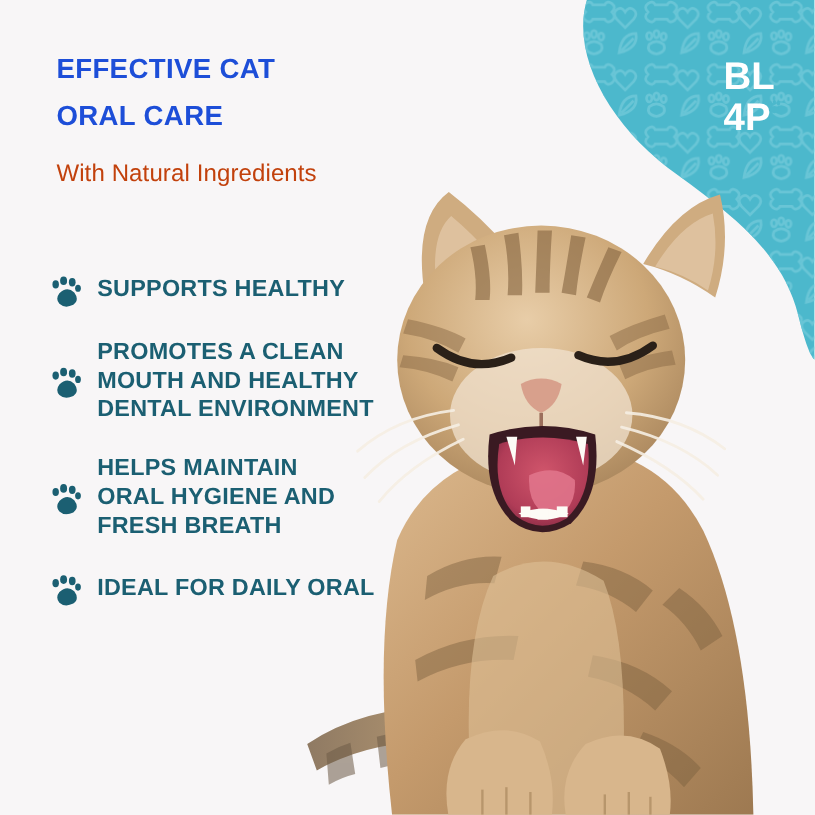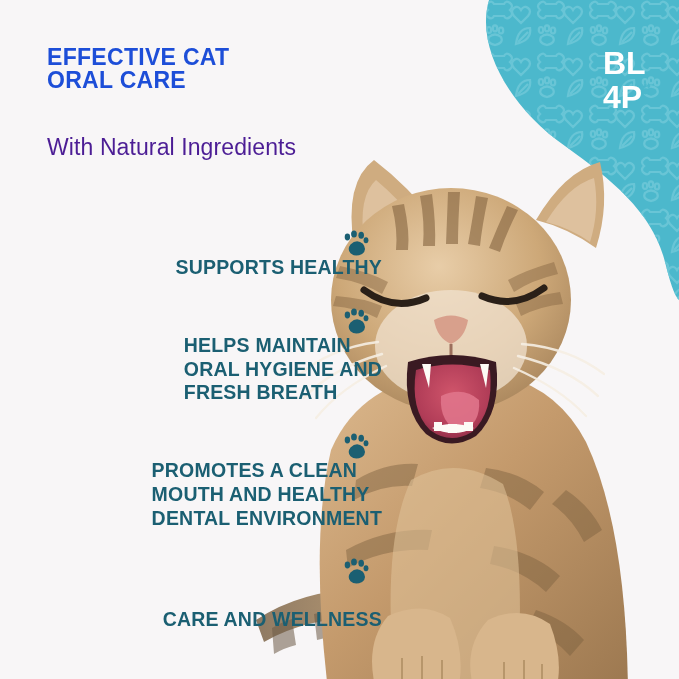--- a/index.html
+++ b/index.html
@@ -41,44 +41,43 @@
     width:340px;
     color:#1d4ed8;
     font-size:23px;
     line-height:1.02;
     font-weight:bold;
     letter-spacing:0.3px;
     text-transform:uppercase;
     font-stretch:condensed;
     z-index:4;
   }
-  .headline .l2{display:block;}
+  .headline .l2{display:block;margin-top:16px;}
   .subhead{
     position:absolute;
     left:47px;top:134px;
-    color:#4c1d95;
-    font-size:23px;
+    color:#c2410c;
+    font-size:20px;
     font-weight:400;
     letter-spacing:0.1px;
     white-space:nowrap;
     z-index:4;
   }
 
   
   .bullets{
     position:absolute;
     left:42px;top:228px;
     width:340px;
     z-index:4;
   }
   .bullet{
     display:flex;
-    align-items:flex-end;
+    align-items:center;
     margin-bottom:26px;
-    flex-direction:column;
   }
   .bullet:last-child{margin-bottom:0;}
   .paw{
     flex:0 0 auto;
     width:26px;height:26px;
     margin-right:13px;
     margin-top:2px;
   }
   .paw svg{display:block;}
   .bullet-text{
@@ -324,57 +323,56 @@
           <g fill="#1b5f72">
             <ellipse cx="4.4" cy="7.0" rx="2.7" ry="3.4"></ellipse>
             <ellipse cx="11.0" cy="4.0" rx="2.9" ry="3.6"></ellipse>
             <ellipse cx="18.2" cy="5.2" rx="2.8" ry="3.5"></ellipse>
             <ellipse cx="23.0" cy="10.2" rx="2.4" ry="3.0"></ellipse>
             <path d="M7.5 14.4 q6.4 -6.2 12.4 -0.6 q4.6 6.2 -0.8 10.2 q-7.0 3.4 -11.6 -0.8 q-3.6 -4.2 0 -8.8 Z"></path>
           </g>
         </svg>
       </span>
       <span class="bullet-text">
-        <span>HELPS MAINTAIN</span><br>
-        <span>ORAL HYGIENE AND</span><br>
-        <span>FRESH BREATH</span>
+        <span>PROMOTES A CLEAN</span><br>
+        <span>MOUTH AND HEALTHY</span><br>
+        <span>DENTAL ENVIRONMENT</span>
       </span>
     </div>
 
     <div class="bullet">
       <span class="paw">
         <svg width="26" height="26" viewBox="0 0 26 26" xmlns="http://www.w3.org/2000/svg">
           <g fill="#1b5f72">
             <ellipse cx="4.4" cy="7.0" rx="2.7" ry="3.4"></ellipse>
             <ellipse cx="11.0" cy="4.0" rx="2.9" ry="3.6"></ellipse>
             <ellipse cx="18.2" cy="5.2" rx="2.8" ry="3.5"></ellipse>
             <ellipse cx="23.0" cy="10.2" rx="2.4" ry="3.0"></ellipse>
             <path d="M7.5 14.4 q6.4 -6.2 12.4 -0.6 q4.6 6.2 -0.8 10.2 q-7.0 3.4 -11.6 -0.8 q-3.6 -4.2 0 -8.8 Z"></path>
           </g>
         </svg>
       </span>
       <span class="bullet-text">
-        <span>PROMOTES A CLEAN</span><br>
-        <span>MOUTH AND HEALTHY</span><br>
-        <span>DENTAL ENVIRONMENT</span>
+        <span>HELPS MAINTAIN</span><br>
+        <span>ORAL HYGIENE AND</span><br>
+        <span>FRESH BREATH</span>
       </span>
     </div>
 
     <div class="bullet">
       <span class="paw">
         <svg width="26" height="26" viewBox="0 0 26 26" xmlns="http://www.w3.org/2000/svg">
           <g fill="#1b5f72">
             <ellipse cx="4.4" cy="7.0" rx="2.7" ry="3.4"></ellipse>
             <ellipse cx="11.0" cy="4.0" rx="2.9" ry="3.6"></ellipse>
             <ellipse cx="18.2" cy="5.2" rx="2.8" ry="3.5"></ellipse>
             <ellipse cx="23.0" cy="10.2" rx="2.4" ry="3.0"></ellipse>
             <path d="M7.5 14.4 q6.4 -6.2 12.4 -0.6 q4.6 6.2 -0.8 10.2 q-7.0 3.4 -11.6 -0.8 q-3.6 -4.2 0 -8.8 Z"></path>
           </g>
         </svg>
       </span>
       <span class="bullet-text">
-        <br>
-        <span>CARE AND WELLNESS</span>
+        <span>IDEAL FOR DAILY ORAL</span><br>
       </span>
     </div>
 
   </div>
 </div>
 
 </body></html>

